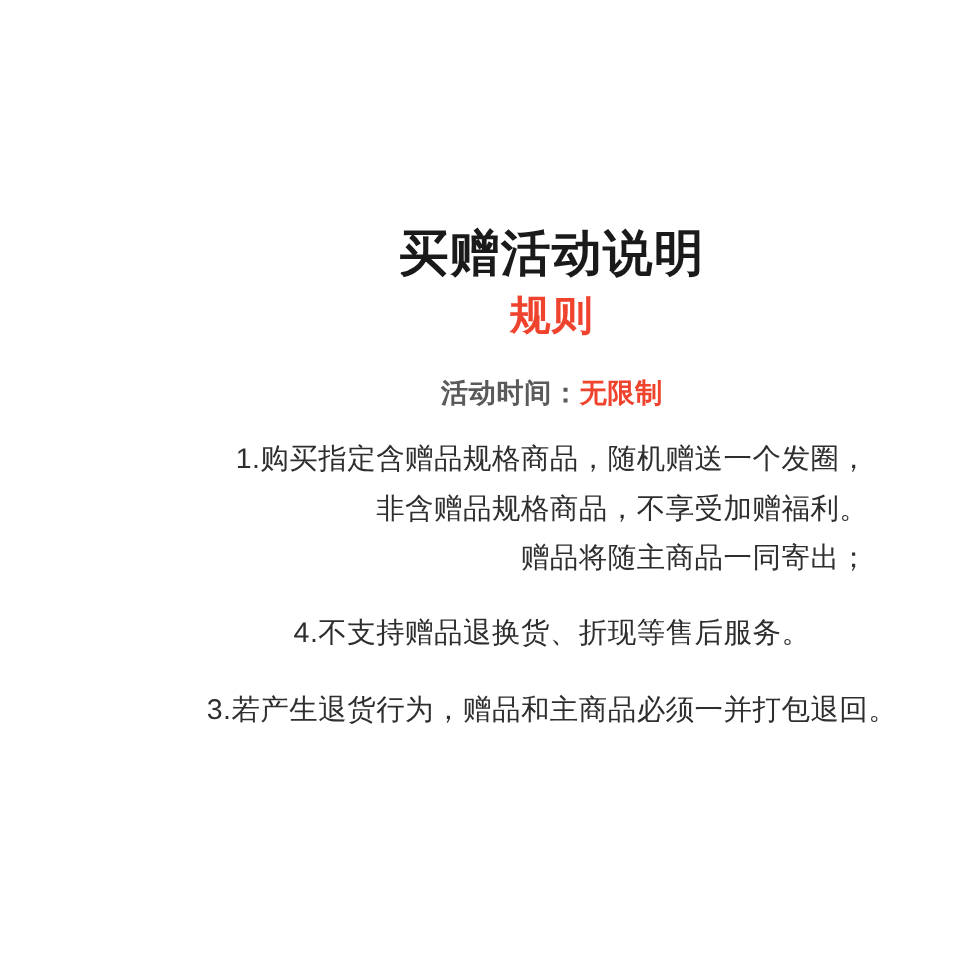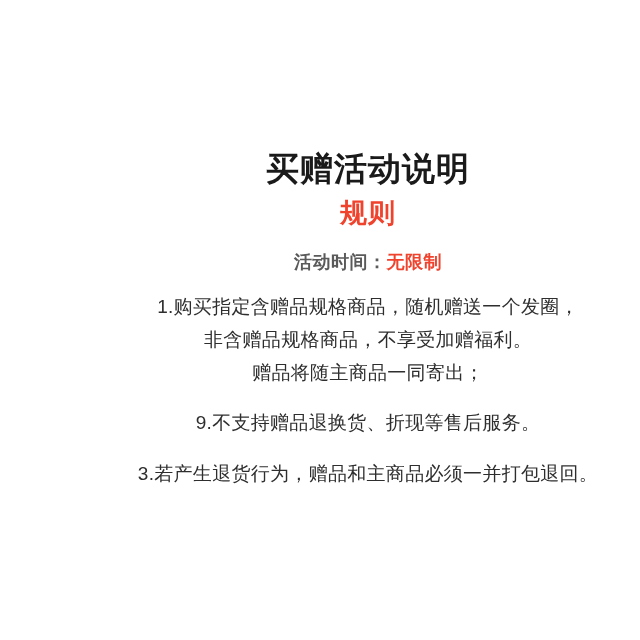--- a/index.html
+++ b/index.html
@@ -34,20 +34,21 @@
     text-align: center;
   }
   .subtitle {
     font-size: 27px;
     font-weight: bold;
     color: #f0432e;
     letter-spacing: 1px;
     line-height: 1.3;
     text-align: center;
     margin-top: 7px;
+    font-family: Liberation Mono, monospace;
   }
   .time-row {
     margin-top: 19px;
     font-size: 18px;
     color: #5a5a5a;
     text-align: center;
     line-height: 1.4;
     letter-spacing: 0.5px;
     font-weight: bold;
   }
@@ -64,21 +65,21 @@
   .rule {
     font-size: 19px;
     color: #2e2e2e;
     line-height: 1.75;
     text-align: center;
     letter-spacing: 0.3px;
     max-width: 560px;
   }
   .rule-line {
     display: block;
-    text-align: center;
+    text-align: right;
   }
   .rule.spaced {
     margin-top: 17px;
   }
 </style>
 </head>
 <body>
 
 <div class="page">
 
@@ -92,21 +93,21 @@
 
   <div class="rules">
 
     <div class="rule">
       <span class="rule-line">1.购买指定含赠品规格商品，随机赠送一个发圈，</span>
       <span class="rule-line">非含赠品规格商品，不享受加赠福利。</span>
       <span class="rule-line">赠品将随主商品一同寄出；</span>
     </div>
 
     <div class="rule spaced">
-      <span class="rule-line">9.不支持赠品退换货、折现等售后服务。</span>
+      <span class="rule-line">4.不支持赠品退换货、折现等售后服务。</span>
     </div>
 
     <div class="rule spaced">
       <span class="rule-line">3.若产生退货行为，赠品和主商品必须一并打包退回。</span>
     </div>
 
   </div>
 
 </div>
 

